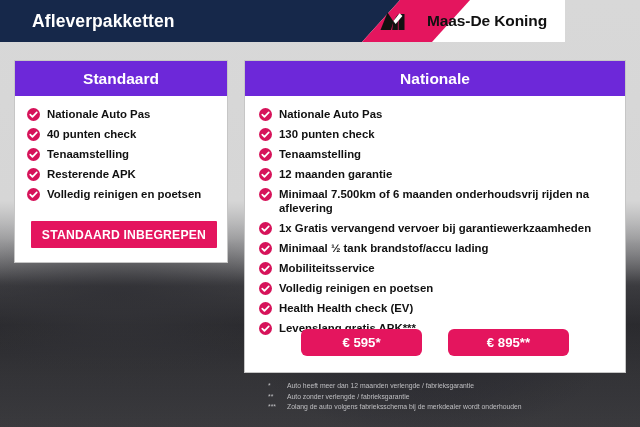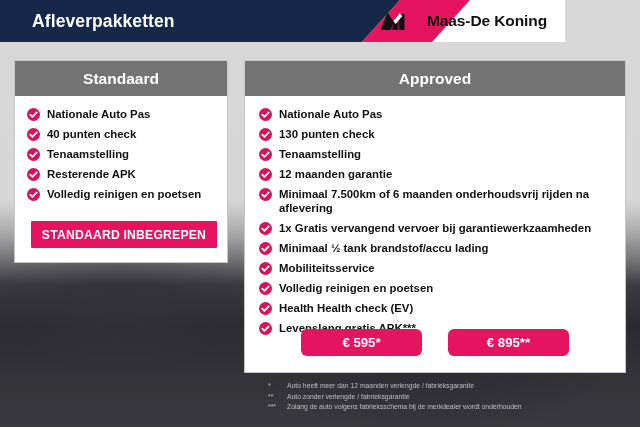--- a/index.html
+++ b/index.html
@@ -90,21 +90,21 @@
   .card {
     position: absolute;
     background: #ffffff;
     border: 1px solid #c6c6c6;
     z-index: 3;
   }
   .card-std  { left: 14px;  top: 60px; width: 214px; height: 203px; }
   .card-appr { left: 244px; top: 60px; width: 382px; height: 313px; }
 
   .card-head {
-    background: #737373;
+    background: #6d28d9;
     color: #ffffff;
     text-align: center;
     font-weight: bold;
     display: flex;
     align-items: center;
     justify-content: center;
   }
   .card-std .card-head  { height: 35px; font-size: 15.5px; }
   .card-appr .card-head { height: 35px; font-size: 15.5px; }
 
@@ -248,21 +248,21 @@
           <path d="M4 8.2 L6.7 10.9 L12 5.3" stroke="#ffffff" stroke-width="2.1" fill="none" stroke-linecap="round" stroke-linejoin="round"></path>
         </svg>
         <span class="feature-text">Volledig reinigen en poetsen</span>
       </li>
     </ul>
 
     <button class="btn-std">STANDAARD INBEGREPEN</button>
   </div>
 
   <div class="card card-appr">
-    <div class="card-head">Approved</div>
+    <div class="card-head">Nationale</div>
 
     <ul class="feature-list">
       <li class="feature">
         <svg class="check" viewBox="0 0 16 16">
           <circle cx="8" cy="8" r="8" fill="#d6135a"></circle>
           <path d="M4 8.2 L6.7 10.9 L12 5.3" stroke="#ffffff" stroke-width="2.1" fill="none" stroke-linecap="round" stroke-linejoin="round"></path>
         </svg>
         <span class="feature-text">Nationale Auto Pas</span>
       </li>
       <li class="feature">

